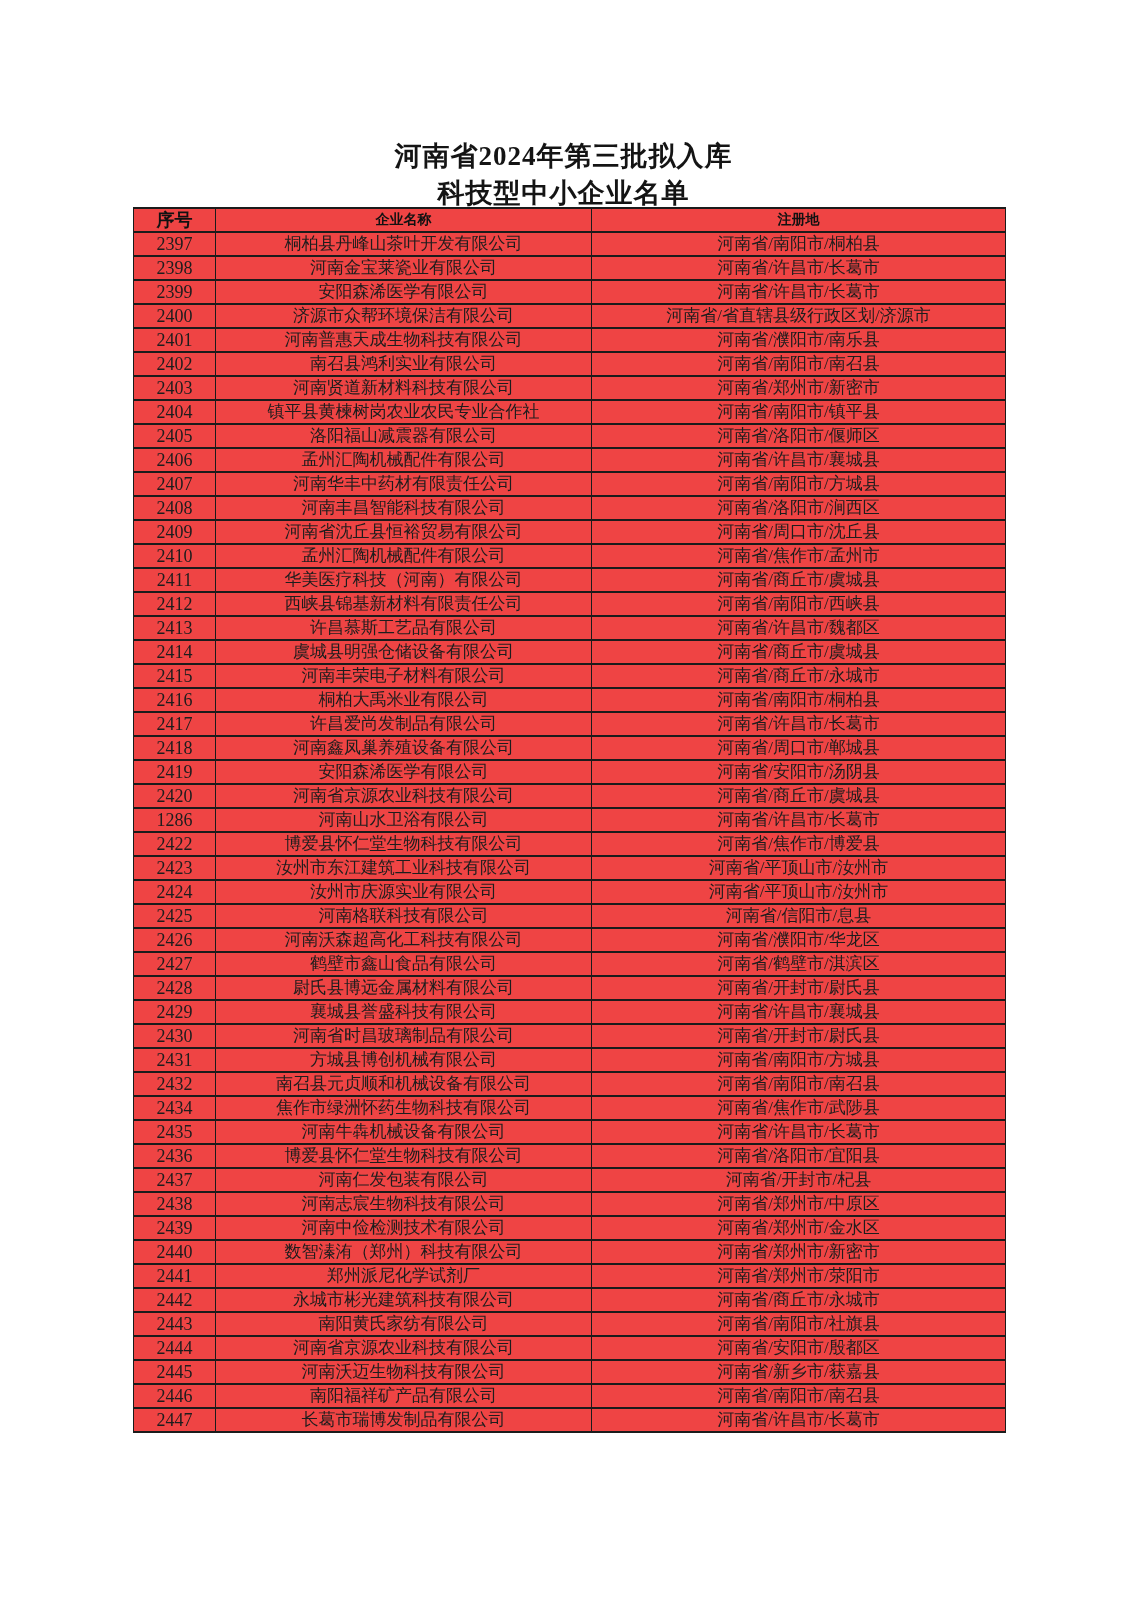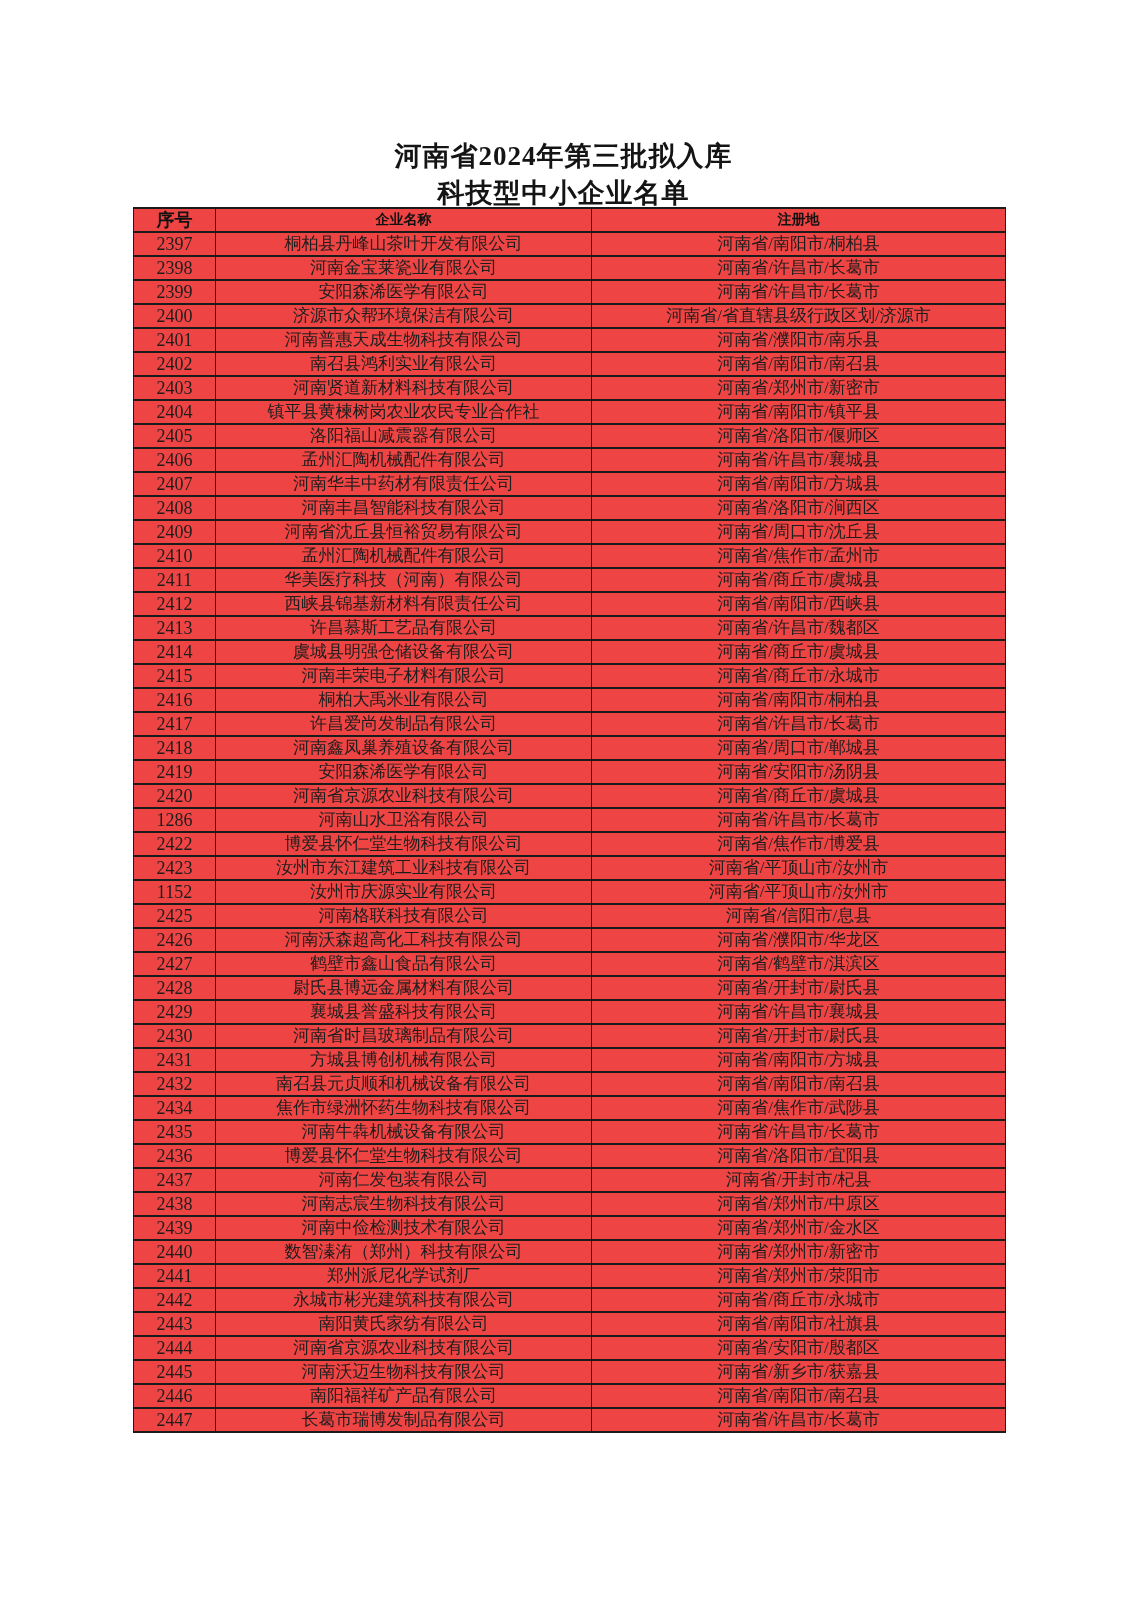--- a/index.html
+++ b/index.html
@@ -211,21 +211,21 @@
           <td class="col-serial">2422</td>
           <td class="col-name">博爱县怀仁堂生物科技有限公司</td>
           <td class="col-location">河南省/焦作市/博爱县</td>
         </tr>
         <tr>
           <td class="col-serial">2423</td>
           <td class="col-name">汝州市东江建筑工业科技有限公司</td>
           <td class="col-location">河南省/平顶山市/汝州市</td>
         </tr>
         <tr>
-          <td class="col-serial">1152</td>
+          <td class="col-serial">2424</td>
           <td class="col-name">汝州市庆源实业有限公司</td>
           <td class="col-location">河南省/平顶山市/汝州市</td>
         </tr>
         <tr>
           <td class="col-serial">2425</td>
           <td class="col-name">河南格联科技有限公司</td>
           <td class="col-location">河南省/信阳市/息县</td>
         </tr>
         <tr>
           <td class="col-serial">2426</td>

